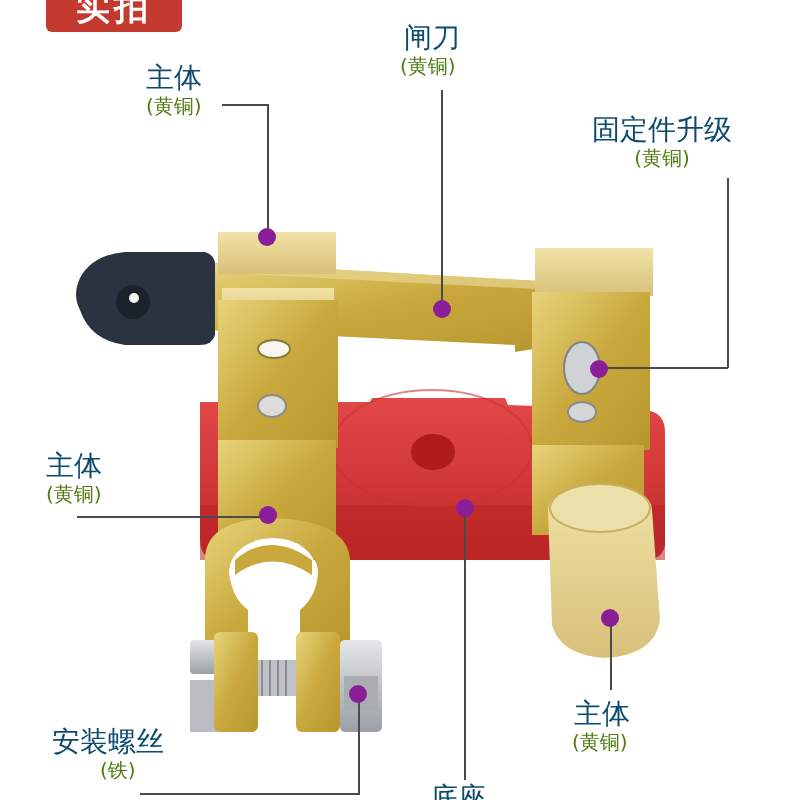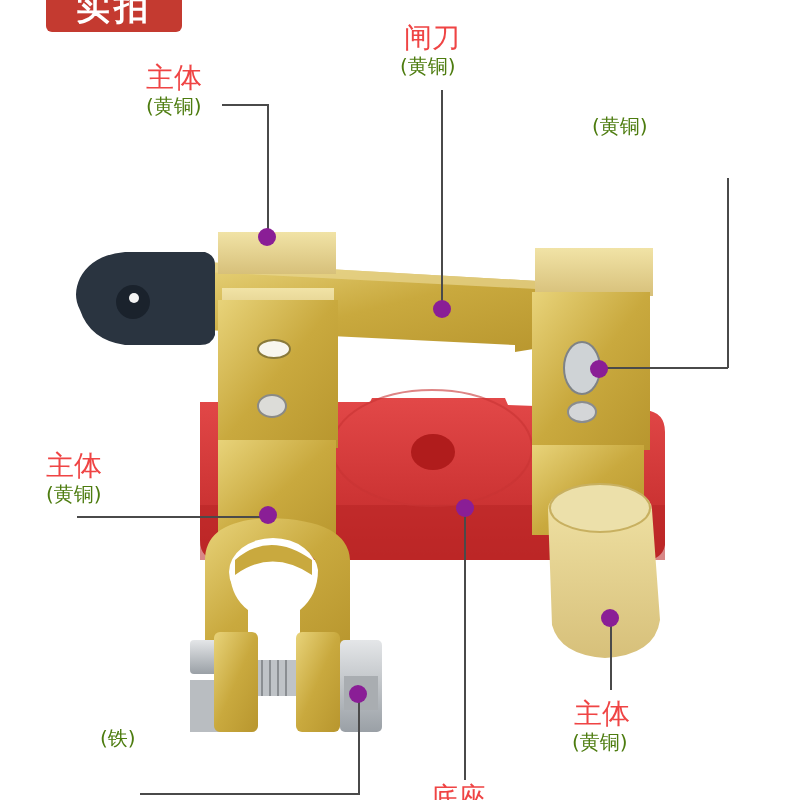--- a/index.html
+++ b/index.html
@@ -10,21 +10,21 @@
   }
   .abs { position: absolute; }
   .badge {
     left: 46px; top: -12px; width: 136px; height: 44px;
     background: #c43a30; border-radius: 6px;
     color: #fff; font-size: 34px; font-weight: bold;
     line-height: 38px; text-align: center; letter-spacing: 4px;
     overflow: hidden;
   }
   .label-main {
-    color: #ef4444; font-size: 28px; line-height: 32px; white-space: nowrap;
+    color: #0c4a6e; font-size: 28px; line-height: 32px; white-space: nowrap;
   }
   .label-sub {
     color: #4d7c0f; font-size: 20px; line-height: 24px; white-space: nowrap;
   }
   .line { background: #4a4a4a; }
   .hline { height: 2px; }
   .vline { width: 2px; }
   .dot {
     width: 18px; height: 18px; border-radius: 50%;
     background: #8a1e96; margin-left: -9px; margin-top: -9px;
@@ -147,29 +147,31 @@
   <div class="label-main">主体</div>
   <div class="label-sub">(黄铜)</div>
 </div>
 
 <div class="abs" style="left:400px; top:22px;">
   <div class="label-main" style="padding-left:4px;">闸刀</div>
   <div class="label-sub">(黄铜)</div>
 </div>
 
 <div class="abs" style="left:592px; top:114px; text-align:center;">
+  <div class="label-main">固定件升级</div>
   <div class="label-sub">(黄铜)</div>
 </div>
 
 <div class="abs" style="left:46px; top:450px;">
   <div class="label-main">主体</div>
   <div class="label-sub">(黄铜)</div>
 </div>
 
 <div class="abs" style="left:52px; top:726px;">
+  <div class="label-main">安装螺丝</div>
   <div class="label-sub" style="padding-left:48px;">(铁)</div>
 </div>
 
 <div class="abs" style="left:430px; top:782px;">
   <div class="label-main">底座</div>
 </div>
 
 <div class="abs" style="left:572px; top:698px;">
   <div class="label-main" style="padding-left:2px;">主体</div>
   <div class="label-sub">(黄铜)</div>

